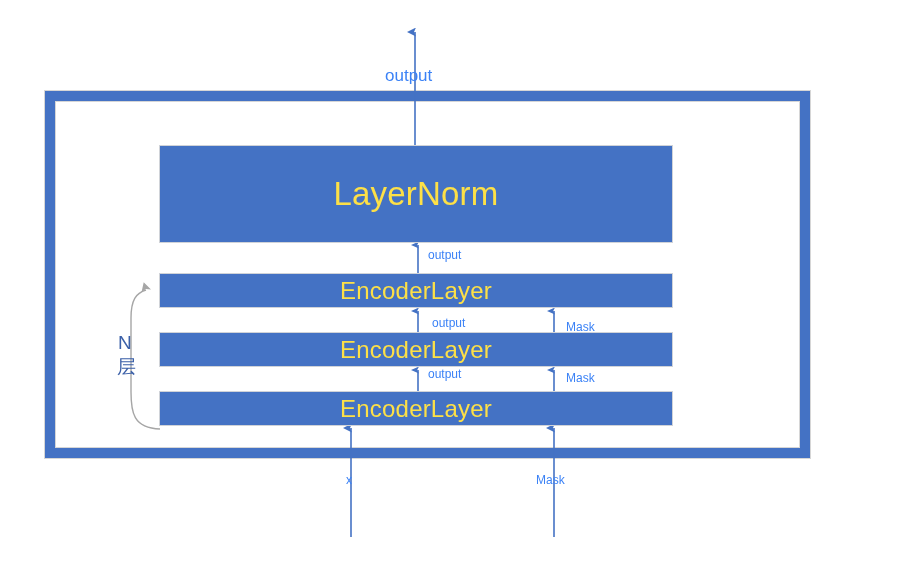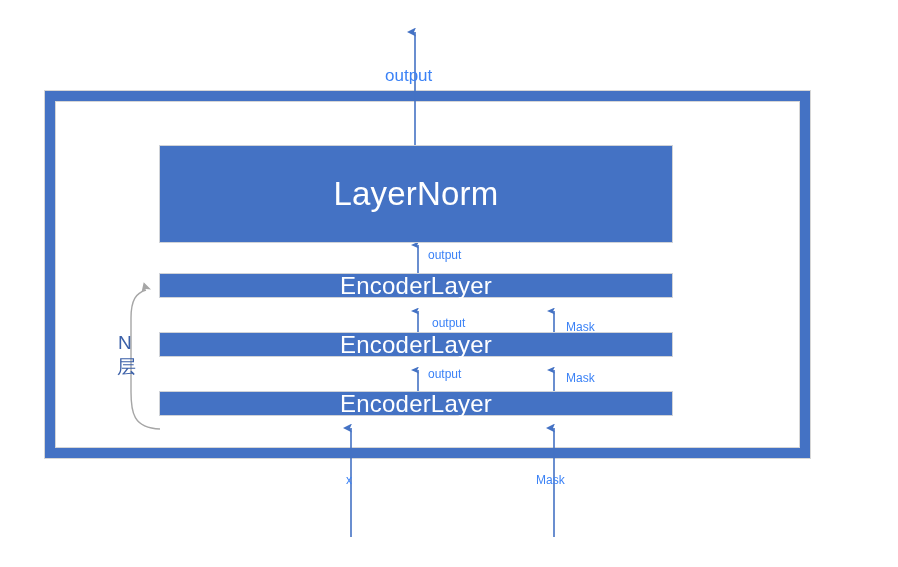--- a/index.html
+++ b/index.html
@@ -47,36 +47,36 @@
   }
   
   .block {
     position: absolute;
     background: #4472C4;
     border: 1px solid #d0d3d8;
     box-sizing: border-box;
     display: flex;
     align-items: center;
     justify-content: center;
-    color: #ffffff;
+    color: #fde047;
     font-family: "Liberation Sans", sans-serif;
     font-weight: 400;
     letter-spacing: 0.2px;
   }
   .block-layernorm {
     left: 159px;
     top: 145px;
     width: 514px;
     height: 98px;
     font-size: 33px;
   }
   .block-encoder {
     left: 159px;
     width: 514px;
-    height: 25px;
+    height: 35px;
     font-size: 24px;
   }
   .enc-1 { top: 273px; }
   .enc-2 { top: 332px; }
   .enc-3 { top: 391px; }
 
   
   .lbl {
     position: absolute;
     color: #3b82f6;

